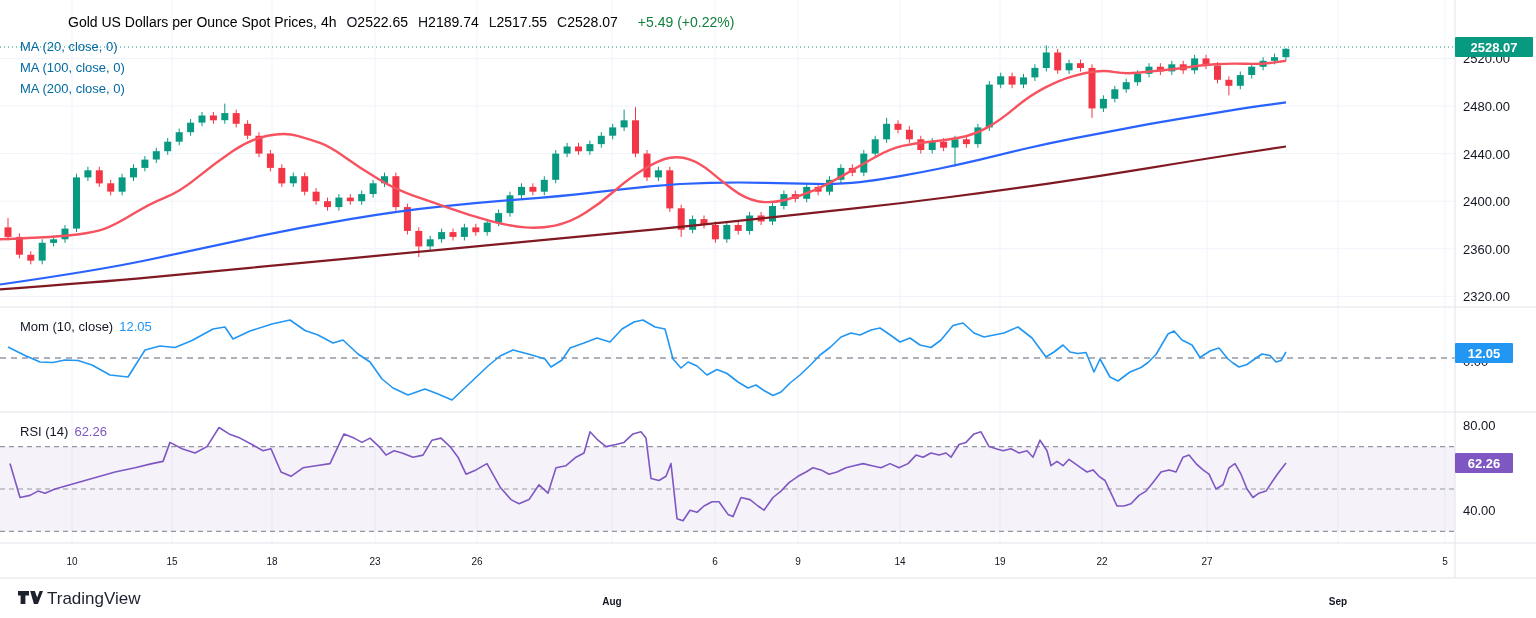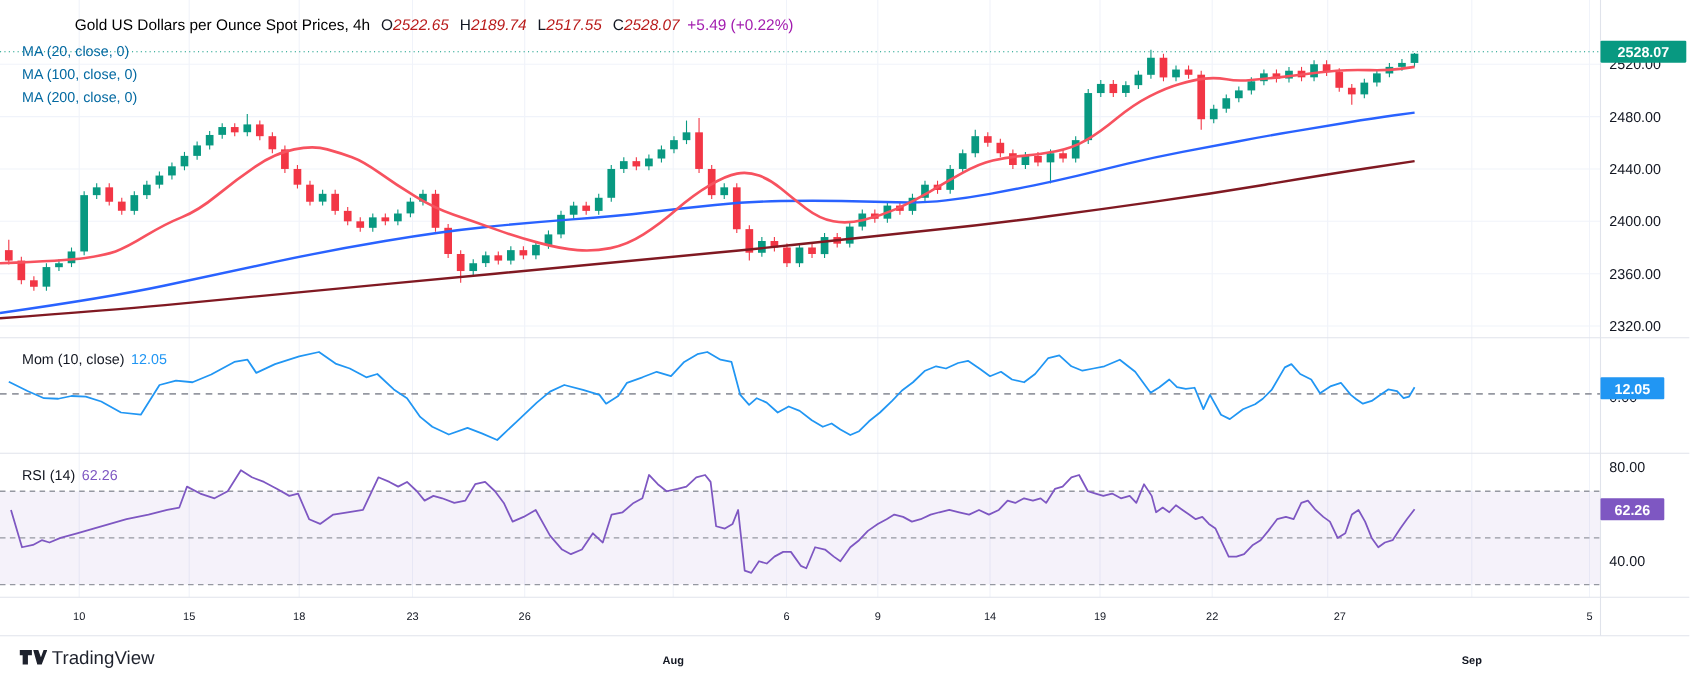--- a/index.html
+++ b/index.html
@@ -2,22 +2,22 @@
 <html><head>
 <meta charset="utf-8">
 <style>
   html,body{margin:0;padding:0;background:#ffffff;}
   body{width:1536px;height:618px;position:relative;overflow:hidden;
        font-family:"Liberation Sans",sans-serif;color:#131722;}
   #chart-svg{position:absolute;left:0;top:0;}
   .hdr{position:absolute;left:20px;top:14px;font-size:14px;white-space:nowrap;z-index:5;}
   .hdr .title{font-weight:400;color:#000000;margin-left:48px;}
   .hdr .l{color:#131722;margin-left:10px;}
-  .hdr .v{color:#b91c1c;font-style:italic;}
-  .hdr .chg{color:#a21caf;margin-left:7px;}
+  .hdr .v{color:#000000;}
+  .hdr .chg{color:#15803d;margin-left:20px;}
   .legend-row{position:absolute;left:20px;font-size:13px;color:#0369a1;z-index:5;}
   .pane-label{position:absolute;left:20px;font-size:13px;color:#131722;z-index:5;white-space:nowrap;}
   .pane-label .iv{margin-left:6px;}
   .ax-label{position:absolute;left:1463px;font-size:13px;color:#131722;transform:translateY(-50%);z-index:2;}
   .t-label{position:absolute;top:561px;font-size:10px;color:#131722;transform:translate(-50%,-50%);z-index:2;}
   .t-label.bold{font-weight:700;margin-top:40px;}
   .badge{position:absolute;left:1455px;height:20px;display:flex;align-items:center;justify-content:center;
          color:#fff;font-size:13px;font-weight:700;border-radius:1px;z-index:6;}
   .pane-hit{position:absolute;left:0;width:1455px;z-index:1;}
   .axis-hit{position:absolute;left:1455px;width:81px;z-index:1;}
@@ -329,21 +329,21 @@
     <div class="t-label" style="left: 172px;">15</div>
     <div class="t-label" style="left: 272px;">18</div>
     <div class="t-label" style="left: 375px;">23</div>
     <div class="t-label" style="left: 477px;">26</div>
     <div class="t-label bold" style="left: 612px;">Aug</div>
     <div class="t-label" style="left: 715px;">6</div>
     <div class="t-label" style="left: 798px;">9</div>
     <div class="t-label" style="left: 900px;">14</div>
     <div class="t-label" style="left: 1000px;">19</div>
     <div class="t-label" style="left: 1102px;">22</div>
-    <div class="t-label" style="left: 1207px; margin-left: 11px;">27</div>
+    <div class="t-label" style="left: 1207px;">27</div>
     <div class="t-label bold" style="left: 1338px;">Sep</div>
     <div class="t-label" style="left: 1445px;">5</div>
   </div>
 
 <div class="badge" id="badge-price" style="top:37px;width:78px;background:#089981;">2528.07</div>
 <div class="badge" id="badge-mom" style="top:343px;width:58px;background:#2196f3;">12.05</div>
 <div class="badge" id="badge-rsi" style="top:453px;width:58px;background:#7e57c2;">62.26</div>
 
 <svg id="tv-logo" width="26" height="20" viewBox="0 0 26 20">
   <path d="M1 3 h11 v4.6 h-3.6 V16 H3.6 V7.6 H1 Z" fill="#1e222d"></path>

